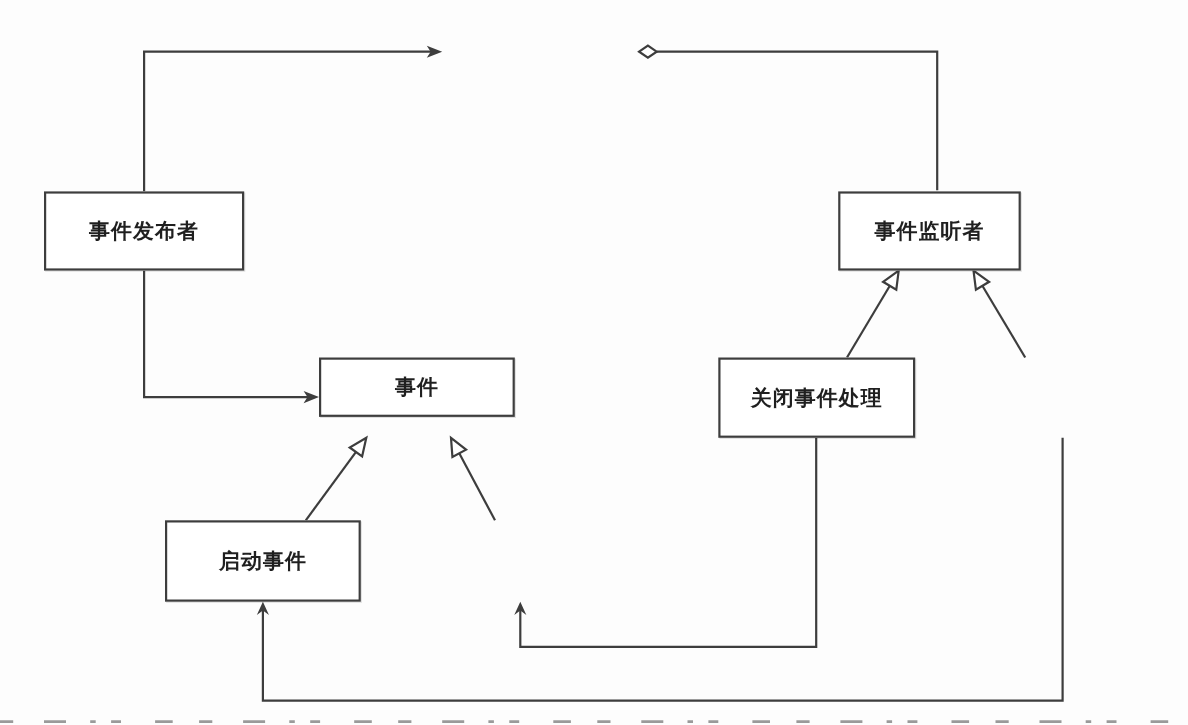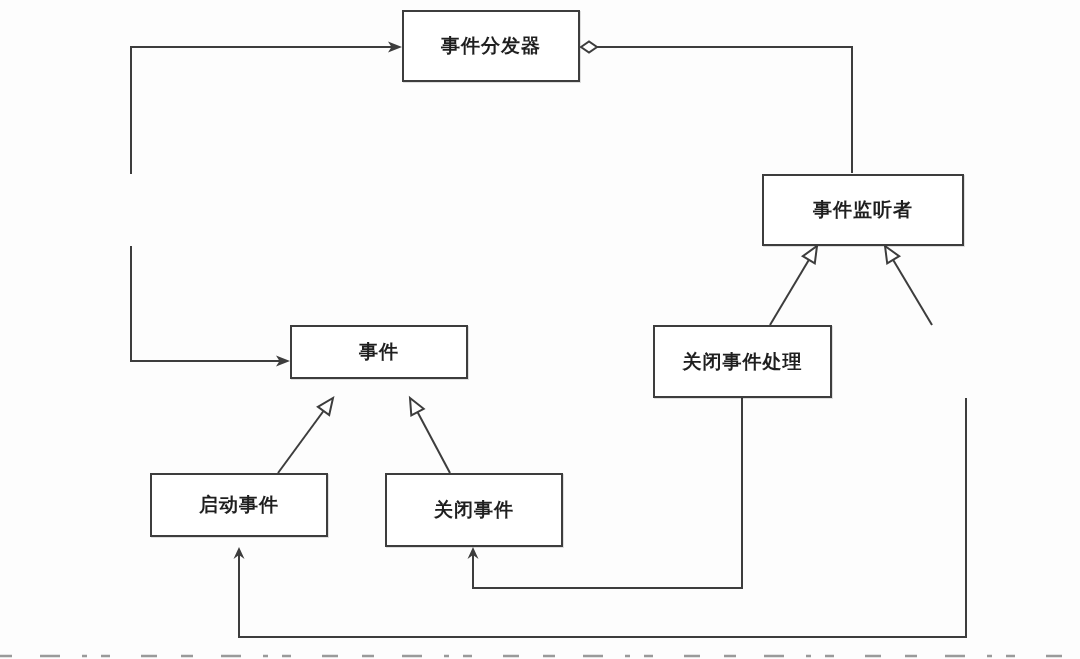--- a/index.html
+++ b/index.html
@@ -76,39 +76,36 @@
     </g>
 
     <g>
       <path d="M966 398 L966 637 L239 637 L239 551"></path>
       <path d="M239 547 L233.5 559 L239 555 L244.5 559 Z" fill="#3d3d3d" stroke="none"></path>
     </g>
 
     <path d="M0 656 L1080 656" stroke="#9a9a9a" stroke-width="2.5" stroke-dasharray="12 28 20 22 5 14 9 31 16 24"></path>
   </svg>
 
-  <div class="node" style="left:402px;top:10px;width:178px;height:72px">
-    <span class="node-label">事件分发器</span>
+
+  <div class="node" style="left:40px;top:174px;width:182px;height:72px">
+    <span class="node-label">事件发布者</span>
   </div>
 
-
-  <div class="node" style="left:762px;top:174px;width:202px;height:72px">
+  <div class="node" style="left:762px;top:174px;width:166px;height:72px">
     <span class="node-label">事件监听者</span>
   </div>
 
   <div class="node" style="left:290px;top:325px;width:178px;height:54px">
     <span class="node-label">事件</span>
   </div>
 
-  <div class="node" style="left:150px;top:473px;width:178px;height:64px">
+  <div class="node" style="left:150px;top:473px;width:178px;height:74px">
     <span class="node-label">启动事件</span>
   </div>
 
-  <div class="node" style="left:385px;top:473px;width:178px;height:74px">
-    <span class="node-label">关闭事件</span>
-  </div>
 
   <div class="node" style="left:653px;top:325px;width:179px;height:73px">
     <span class="node-label">关闭事件处理</span>
   </div>
 
 
 </div>
 
 </body></html>

